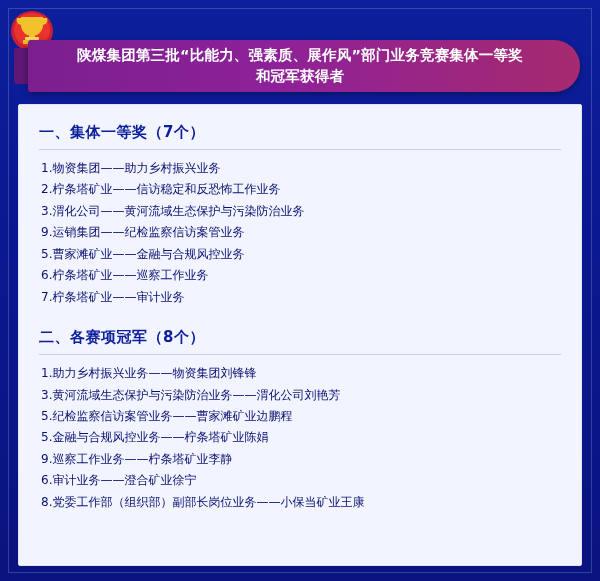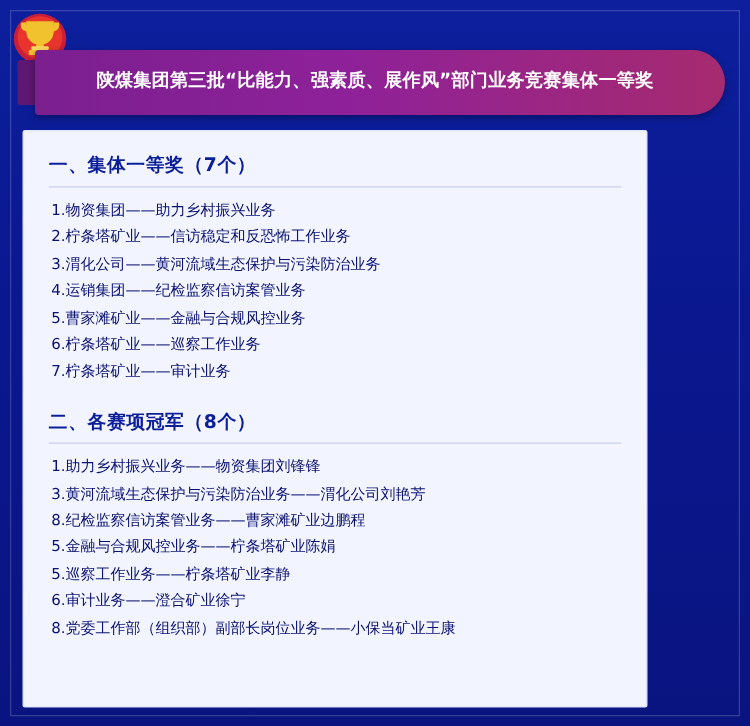--- a/index.html
+++ b/index.html
@@ -84,21 +84,21 @@
     height: 36px;
     background: #5e1773;
     border-radius: 2px 0 0 2px;
   }
 
   
   .card {
     position: absolute;
     left: 18px;
     top: 104px;
-    width: 500px;
+    width: 564px;
     height: 462px;
     background: #f2f4ff;
     border: 1px solid #dfe3fb;
     border-radius: 2px;
     box-sizing: border-box;
     padding: 12px 20px 10px 20px;
     overflow: hidden;
   }
 
   .section-head {
@@ -145,46 +145,47 @@
       <rect x="16" y="35" width="18" height="4" rx="1" fill="#f2c12e"></rect>
       <rect x="18" y="32" width="14" height="3" rx="1" fill="#ffd95e"></rect>
     </svg>
   </div>
 
   <div class="banner-wrap">
     <div class="banner-ribbon-left"></div>
     <div class="banner">
       <div class="banner-text">
         <div>陕煤集团第三批“比能力、强素质、展作风”部门业务竞赛集体一等奖</div>
+        <div>和冠军获得者</div>
       </div>
     </div>
   </div>
 
   <div class="card">
 
     <div class="section-head">一、集体一等奖（7个）</div>
     <hr class="divider">
     <ul class="list">
       <li>1.物资集团——助力乡村振兴业务</li>
       <li>2.柠条塔矿业——信访稳定和反恐怖工作业务</li>
       <li>3.渭化公司——黄河流域生态保护与污染防治业务</li>
-      <li>4.运销集团——纪检监察信访案管业务</li>
+      <li>9.运销集团——纪检监察信访案管业务</li>
       <li>5.曹家滩矿业——金融与合规风控业务</li>
       <li>6.柠条塔矿业——巡察工作业务</li>
       <li>7.柠条塔矿业——审计业务</li>
     </ul>
 
     <div class="spacer-md"></div>
 
     <div class="section-head">二、各赛项冠军（8个）</div>
     <hr class="divider">
     <ul class="list">
       <li>1.助力乡村振兴业务——物资集团刘锋锋</li>
       <li>3.黄河流域生态保护与污染防治业务——渭化公司刘艳芳</li>
-      <li>8.纪检监察信访案管业务——曹家滩矿业边鹏程</li>
+      <li>5.纪检监察信访案管业务——曹家滩矿业边鹏程</li>
       <li>5.金融与合规风控业务——柠条塔矿业陈娟</li>
-      <li>5.巡察工作业务——柠条塔矿业李静</li>
+      <li>9.巡察工作业务——柠条塔矿业李静</li>
       <li>6.审计业务——澄合矿业徐宁</li>
       <li>8.党委工作部（组织部）副部长岗位业务——小保当矿业王康</li>
     </ul>
 
   </div>
 </div>
 
 </body></html>

